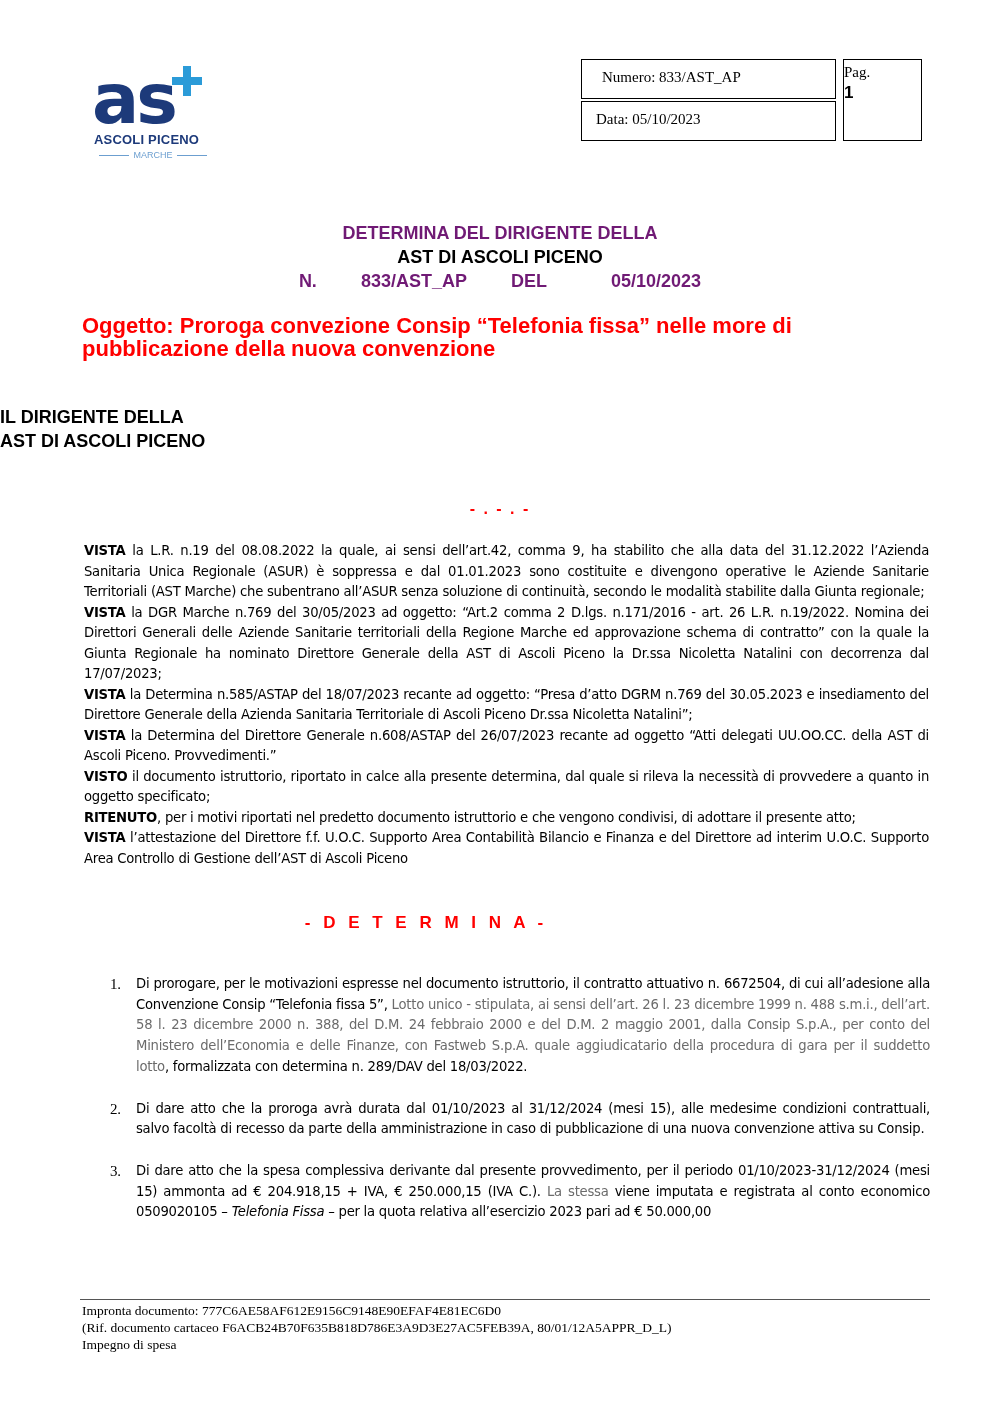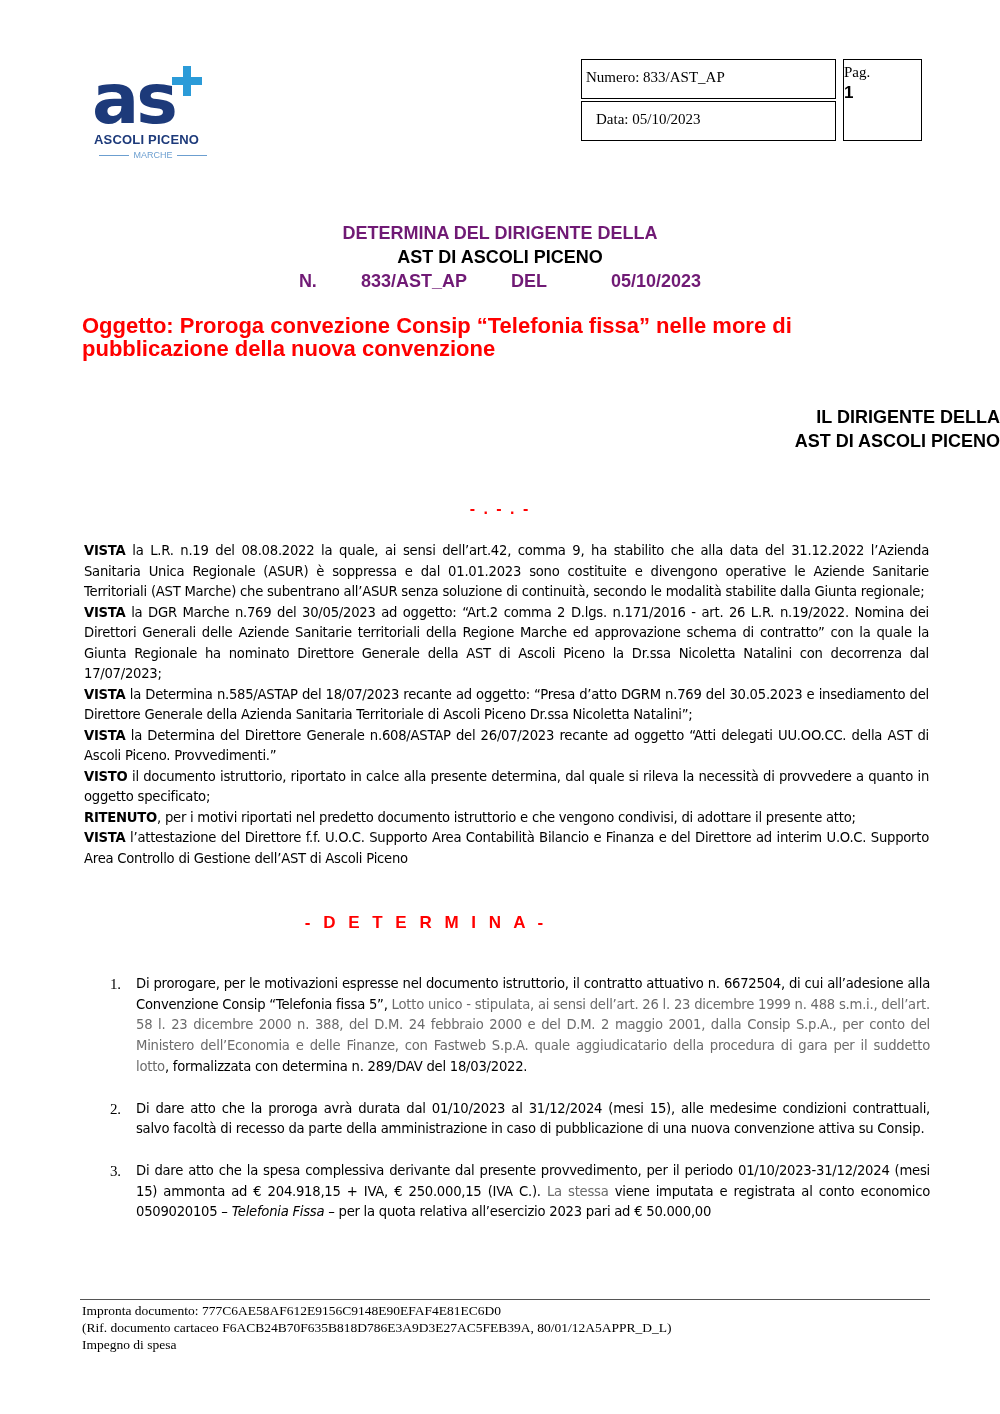--- a/index.html
+++ b/index.html
@@ -8,35 +8,35 @@
   .logo { position: absolute; left: 88px; top: 64px; width: 140px; height: 100px; }
   .logo-text-ast { position: absolute; left: 4px; top: 0px; font-family: "DejaVu Sans", sans-serif; font-weight: bold; font-size: 70px; color: #1d3a7a; letter-spacing: -3px; line-height: 70px; }
   .logo-plus { position: absolute; left: 80px; top: 2px; width: 30px; height: 30px; }
   .logo-plus::before { content: ""; position: absolute; left: 11px; top: 0; width: 8px; height: 30px; background: #2b9bd8; }
   .logo-plus::after { content: ""; position: absolute; left: 0; top: 11px; width: 30px; height: 8px; background: #2b9bd8; }
   .logo-city { position: absolute; left: 6px; top: 68px; font-weight: bold; font-size: 13px; color: #1d3a7a; letter-spacing: 0.2px; }
   .logo-region { position: absolute; left: 6px; top: 86px; width: 118px; text-align: center; font-size: 9px; color: #6c9fd0; }
   .logo-region .ln { display: inline-block; width: 30px; height: 1px; background: #6c9fd0; vertical-align: middle; margin: 0 4px; }
 
   .hbox { position: absolute; border: 1.5px solid #000; font-family: "Liberation Serif", serif; font-size: 15px; box-sizing: border-box; }
-  .hbox.num { left: 581px; top: 59px; width: 255px; height: 40px; padding: 9px 0 0 4px; }
+  .hbox.num { left: 581px; top: 59px; width: 255px; height: 40px; padding: 9px 0 0 20px; }
   .hbox.date { left: 581px; top: 101px; width: 255px; height: 40px; padding: 9px 9px 0 14px; }
   .hbox.pag { left: 843px; top: 59px; width: 79px; height: 82px; text-align: left; padding-top: 4px; }
   .hbox.pag .pnum { display: block; font-family: "Liberation Sans", sans-serif; font-weight: bold; font-size: 17px; margin-top: 2px; }
 
   .title { position: absolute; left: 0; width: 1000px; text-align: center; font-weight: bold; font-size: 18px; line-height: 22px; }
   .red { color: #701a75; }
   .t1 { top: 222px; }
   .t2 { top: 246px; }
   .t3 { top: 270px; }
   .t3 span { display: inline-block; }
 
   .oggetto { position: absolute; left: 82px; top: 314px; width: 840px; font-weight: bold; font-size: 22px; line-height: 23px; color: #ff0000; }
 
-  .dirigente { position: absolute; left: 0; width: 1000px; top: 405px; text-align: right; font-weight: bold; font-size: 18px; line-height: 24px; }
+  .dirigente { position: absolute; left: 0; width: 1000px; top: 405px; text-align: left; font-weight: bold; font-size: 18px; line-height: 24px; }
   .sep { position: absolute; left: 0; width: 1000px; top: 500px; text-align: center; font-weight: bold; color: #ff0000; font-size: 16px; letter-spacing: 2px; }
 
   .body { position: absolute; left: 84px; top: 541px; width: 845px; font-family: "DejaVu Sans", sans-serif; font-size: 13.2px; line-height: 20.5px; text-align: justify; letter-spacing: -0.25px; }
   .body p { margin: 0; }
   .body b { font-weight: bold; }
 
   .determina { position: absolute; left: 0; width: 852px; top: 913px; text-align: center; font-weight: bold; color: #ff0000; font-size: 17px; letter-spacing: 4px; }
 
   .list { position: absolute; left: 110px; top: 974px; width: 820px; font-family: "DejaVu Sans", sans-serif; font-size: 13.2px; line-height: 20.7px; letter-spacing: -0.25px; }
   .item { position: relative; padding-left: 26px; text-align: justify; margin-bottom: 21px; }

